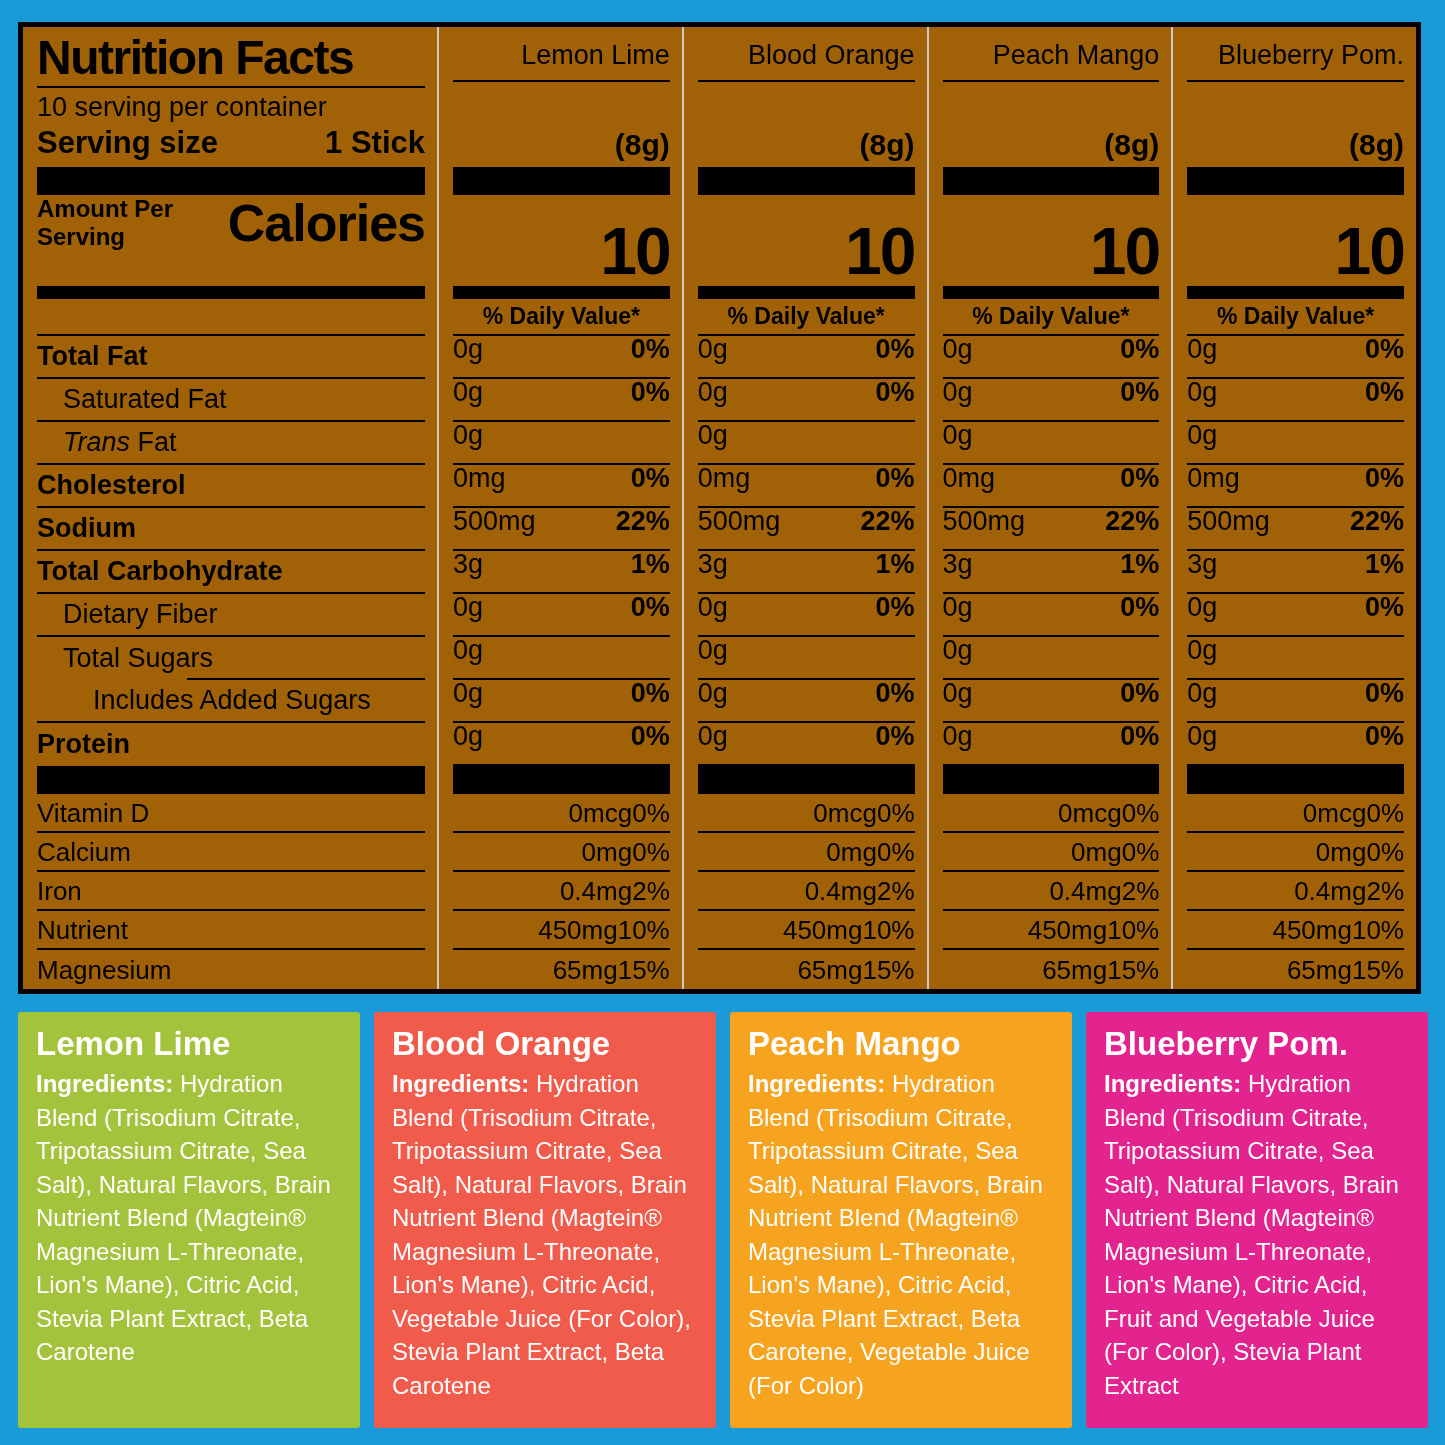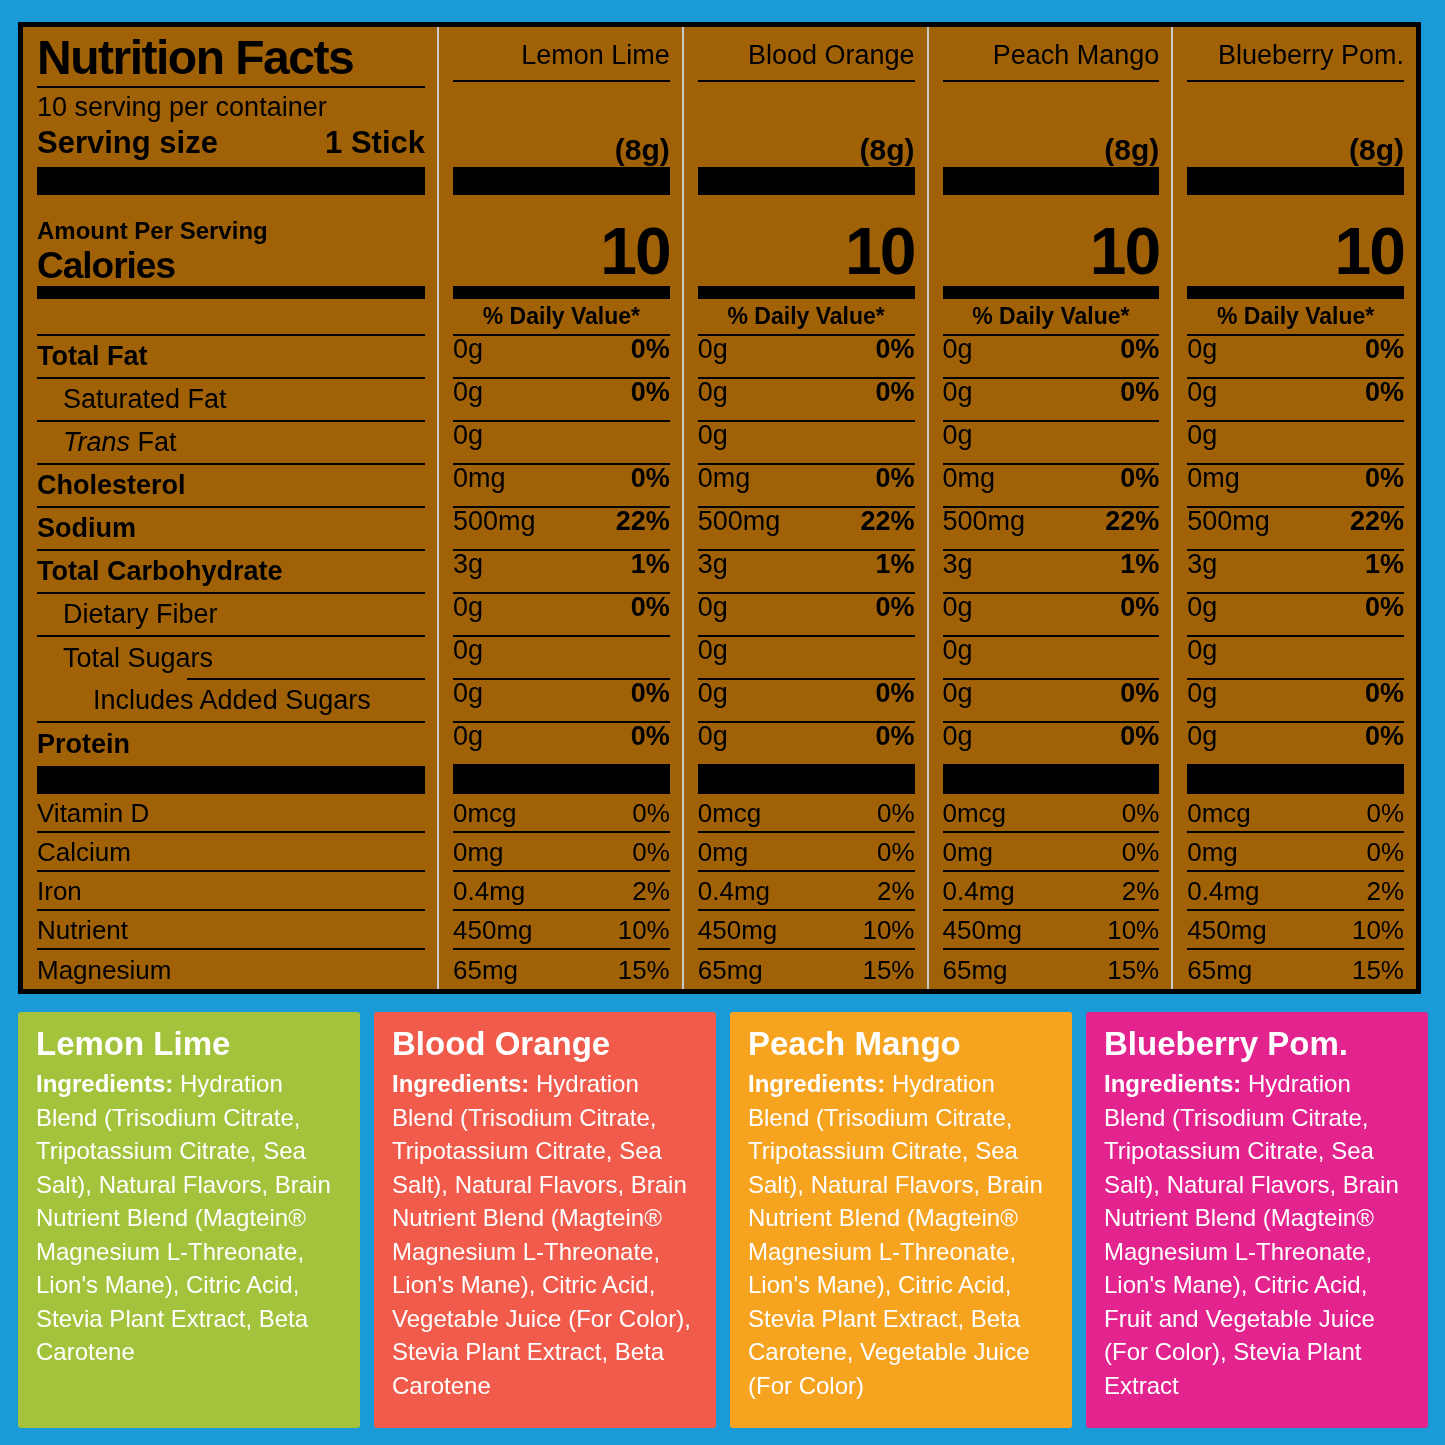--- a/index.html
+++ b/index.html
@@ -27,30 +27,30 @@
     font-size:48px;font-weight:bold;letter-spacing:-1.5px;line-height:1.05;
     padding-top:6px;padding-bottom:3px;border-bottom:2px solid #000;white-space:nowrap;
   }
   .serv-count{font-size:27px;padding-top:5px;line-height:1.1}
   .serv-size{display:flex;justify-content:space-between;align-items:baseline;
     font-size:31px;font-weight:bold;margin-top:3px;line-height:1.1}
 
   .fhdr{height:140px;box-sizing:border-box;display:flex;flex-direction:column}
   .fname{margin-top:14px;text-align:right;font-size:27px;line-height:1.1;
     padding-bottom:9px;border-bottom:2px solid #000;white-space:nowrap}
-  .fg{margin-top:auto;text-align:right;font-size:30px;font-weight:bold;}
+  .fg{margin-top:auto;text-align:right;font-size:30px;font-weight:bold;padding-bottom:5px}
 
   
   .blackbar{height:28px;background:#000;flex:none}
   .thickbar{height:13px;background:#000;flex:none}
 
   
-  .calblock{height:91px;box-sizing:border-box;display:flex;flex-direction:column;justify-content:flex-end;padding-bottom:2px}
+  .calblock{height:91px;box-sizing:border-box;display:flex;flex-direction:row;justify-content:flex-end;padding-bottom:2px}
   .aps{font-size:24px;font-weight:bold;line-height:1.15}
-  .cal{font-size:37px;font-weight:bold;letter-spacing:-1px;line-height:1.0;margin-top:2px}
+  .cal{font-size:52px;font-weight:bold;letter-spacing:-1px;line-height:1.0;margin-top:2px}
   .calnum{height:91px;box-sizing:border-box;display:flex;justify-content:flex-end;align-items:flex-end;
     font-size:66px;font-weight:bold;letter-spacing:-2px;line-height:.92;padding-bottom:4px}
 
   
   .dvrow{height:37px;box-sizing:border-box;border-bottom:2px solid #000;flex:none;
     display:flex;align-items:center;justify-content:center}
   .dvtext{font-size:23px;font-weight:bold;white-space:nowrap}
 
   
   .nrow{height:43px;box-sizing:border-box;border-bottom:2px solid #000;flex:none;
@@ -64,21 +64,21 @@
   .it{font-style:italic}
 
   .vrow{height:43px;box-sizing:border-box;border-bottom:2px solid #000;flex:none;
     display:flex;align-items:flex-start;justify-content:space-between;font-size:27px;line-height:1}
   .vrow .pct{font-weight:bold}
 
   
   .mrow{height:39px;box-sizing:border-box;border-bottom:2px solid #000;flex:none;
     display:flex;align-items:center;font-size:26px;line-height:1}
   .mvrow{height:39px;box-sizing:border-box;border-bottom:2px solid #000;flex:none;
-    display:flex;align-items:center;justify-content:space-between;font-size:26px;line-height:1}
+    display:flex;align-items:center;justify-content:flex-end;font-size:26px;line-height:1}
   .mrow:last-child,.mvrow:last-child{border-bottom:none}
 
   
   .boxes{position:absolute;left:18px;top:1012px;width:1410px;height:416px;display:flex;gap:14px}
   .fbox{flex:1;box-sizing:border-box;color:#fff;padding:8px 18px 10px 18px;border-radius:3px;overflow:hidden}
   .btitle{font-size:33px;font-weight:bold;margin:6px 0 5px 0;line-height:1.1}
   .btext{font-size:24px;line-height:33.5px;margin:0}
   .btext b{font-weight:bold}
 </style>
 </head>

